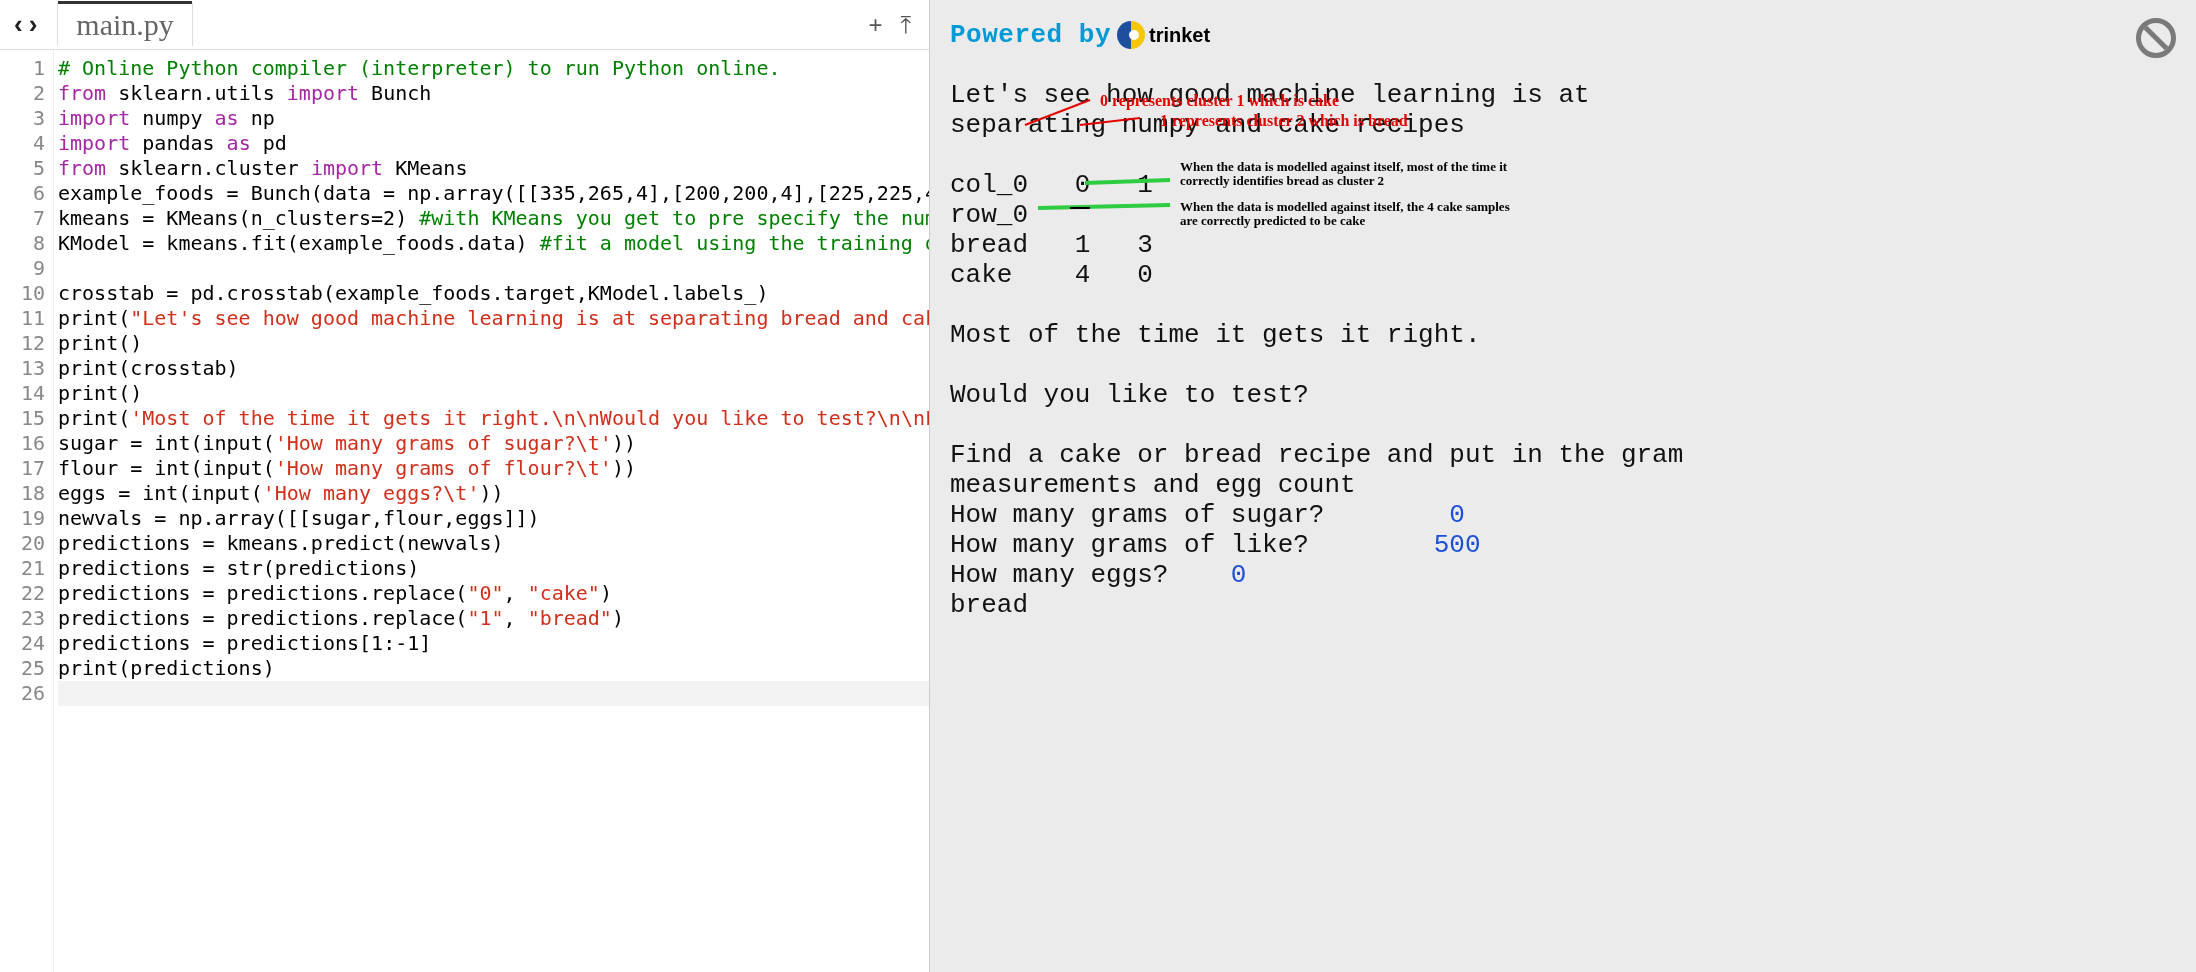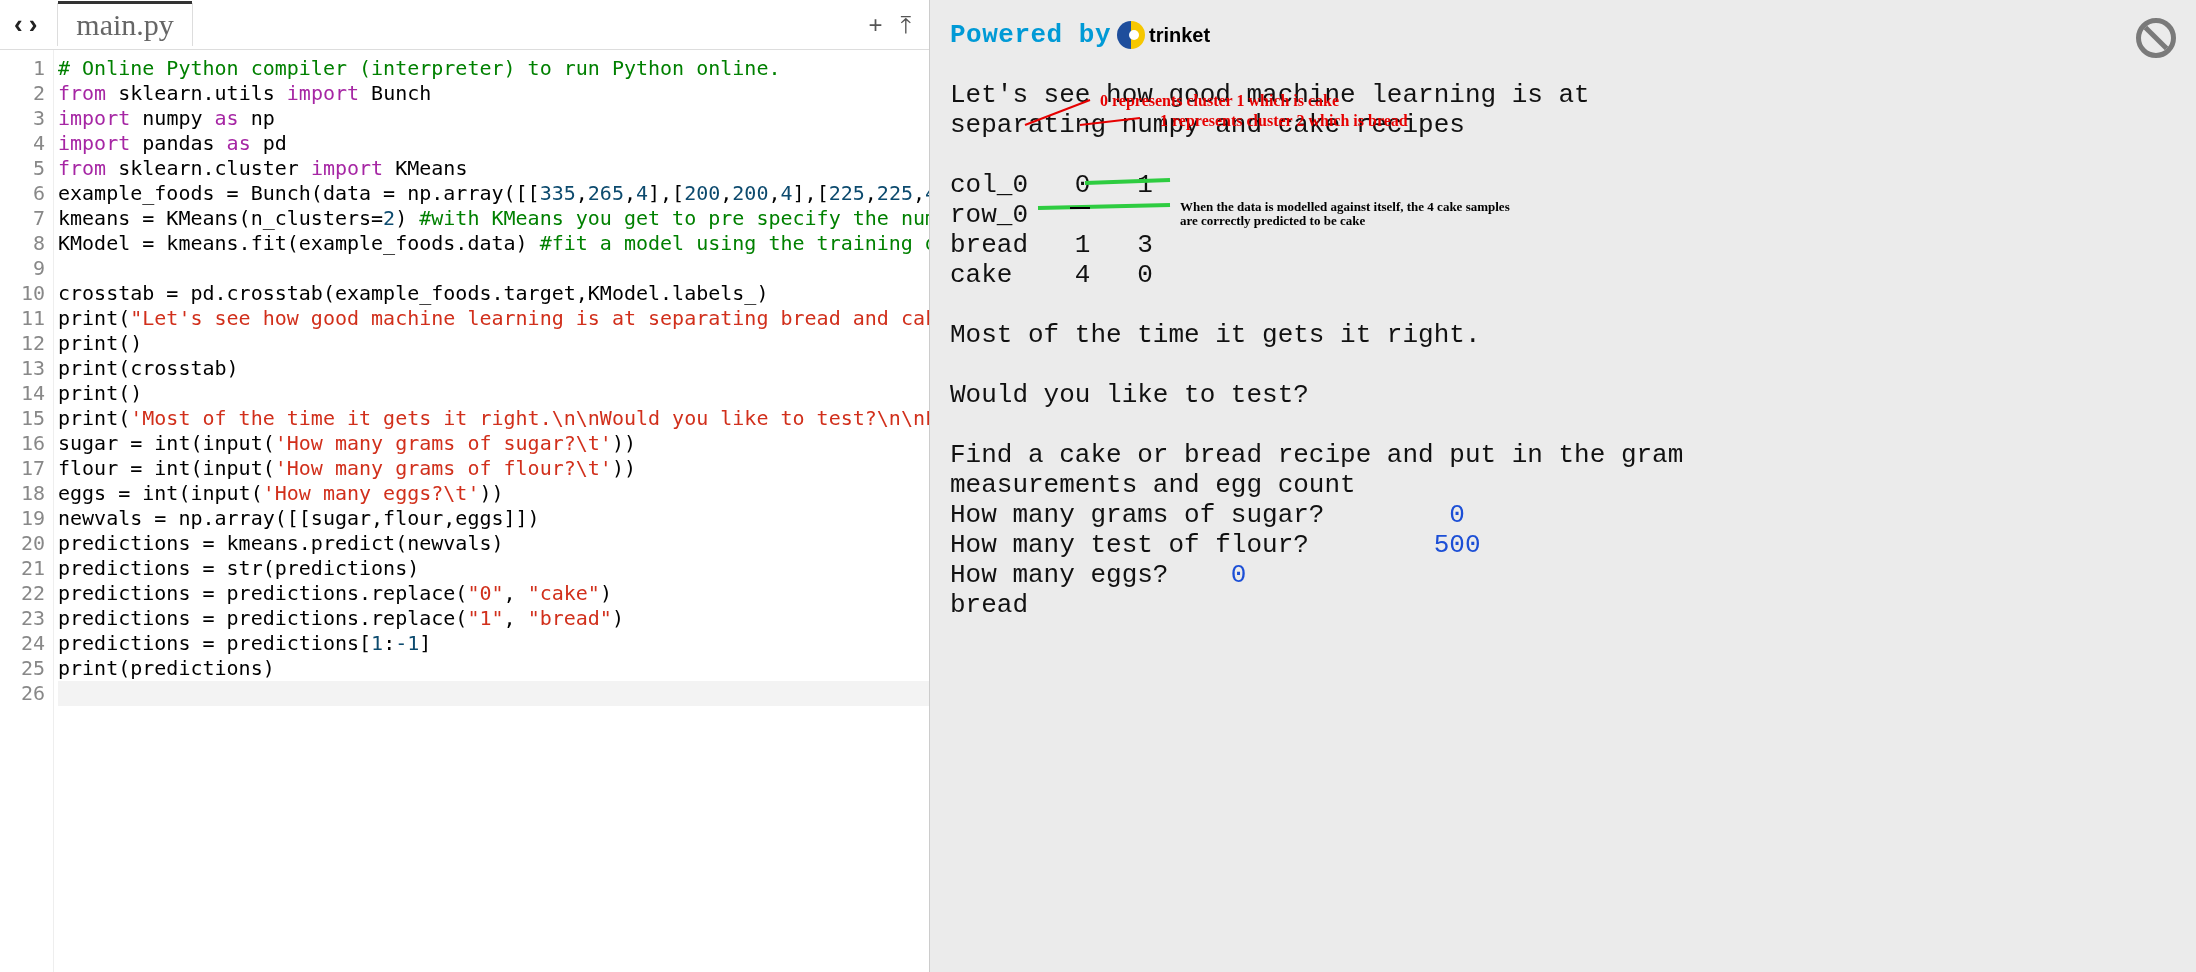--- a/index.html
+++ b/index.html
@@ -34,21 +34,21 @@
 
 .editor { flex:1; display:flex; font-family:"Menlo","Consolas",monospace; font-size:20px; line-height:25px; overflow:hidden;}
 .gutter { background:#fff; color:#888; text-align:right; padding:6px 8px 6px 6px; user-select:none; border-right:1px solid #eee; width:54px;}
 .code { padding:6px 0 6px 4px; white-space:pre; overflow:hidden; position:relative; flex:1;}
 .code .line { height:25px; }
 .code .current-line { background:#f3f3f3; }
 
 
 .kw { color:#a626a4; }
 .str { color:#d12f1b; }    
-.num { color:#0c4a6e; }    
+.num { color:#000000; }    
 .com { color:#008000; }
 .txt { color:#000; }
 
 
 .powered { display:flex; align-items:center; gap:6px; position:relative; }
 .powered-text { color:#009ad6; font-family:"Courier New",monospace; font-size:26px; letter-spacing:0.5px; font-weight:600;}
 .logo { display:inline-flex; align-items:center; font-weight:bold; font-size:20px; color:#000; font-family:sans-serif;}
 .logo-circle{ width:28px;height:28px;border-radius:50%;background:linear-gradient(90deg,#1e4e9c 50%,#f6c700 50%); display:inline-flex;align-items:center;justify-content:center;margin-right:4px;}
 .logo-circle::after{content:""; width:10px;height:10px;border-radius:50%;background:#fff; margin-left:6px;}
 .stop-icon { position:absolute; right:20px; top:18px; width:40px; height:40px; border:5px solid #7a7a7a; border-radius:50%; }
@@ -133,33 +133,34 @@
 <span>bread   1   3</span>
 <span>cake    4   0</span>
 
 <span>Most of the time it gets it right.</span>
 
 <span>Would you like to test?</span>
 
 <span>Find a cake or bread recipe and put in the gram</span>
 <span>measurements and egg count</span>
 <span>How many grams of sugar?        </span><span class="input-val">0</span>
-<span>How many test of flour?        </span><span class="input-val">500</span>
+<span>How many grams of like?        </span><span class="input-val">500</span>
 <span>How many eggs?    </span><span class="input-val">0</span>
 <span>bread</span>
 </div>
 
     <svg class="overlay" width="1266" height="500">
 
       <line x1="95" y1="125" x2="160" y2="100" stroke="#e60000" stroke-width="2"></line>
       <line x1="150" y1="125" x2="210" y2="118" stroke="#e60000" stroke-width="2"></line>
 
       <line x1="155" y1="183" x2="240" y2="180" stroke="#2ecc40" stroke-width="4"></line>
       <line x1="108" y1="208" x2="240" y2="205" stroke="#2ecc40" stroke-width="4"></line>
 
       <line x1="140" y1="208" x2="160" y2="208" stroke="#000" stroke-width="2"></line>
     </svg>
     <div class="anno" style="left:170px; top:92px;">0 represents cluster 1 which is cake</div>
     <div class="anno" style="left:230px; top:112px;">1 represents cluster 2 which is bread</div>
+    <div class="anno black" style="left:250px; top:160px;">When the data is modelled against itself, most of the time it correctly identifies bread as cluster 2</div>
     <div class="anno black" style="left:250px; top:200px;">When the data is modelled against itself, the 4 cake samples are correctly predicted to be cake</div>
 
   </div>
 </div>
 
 </body></html>

